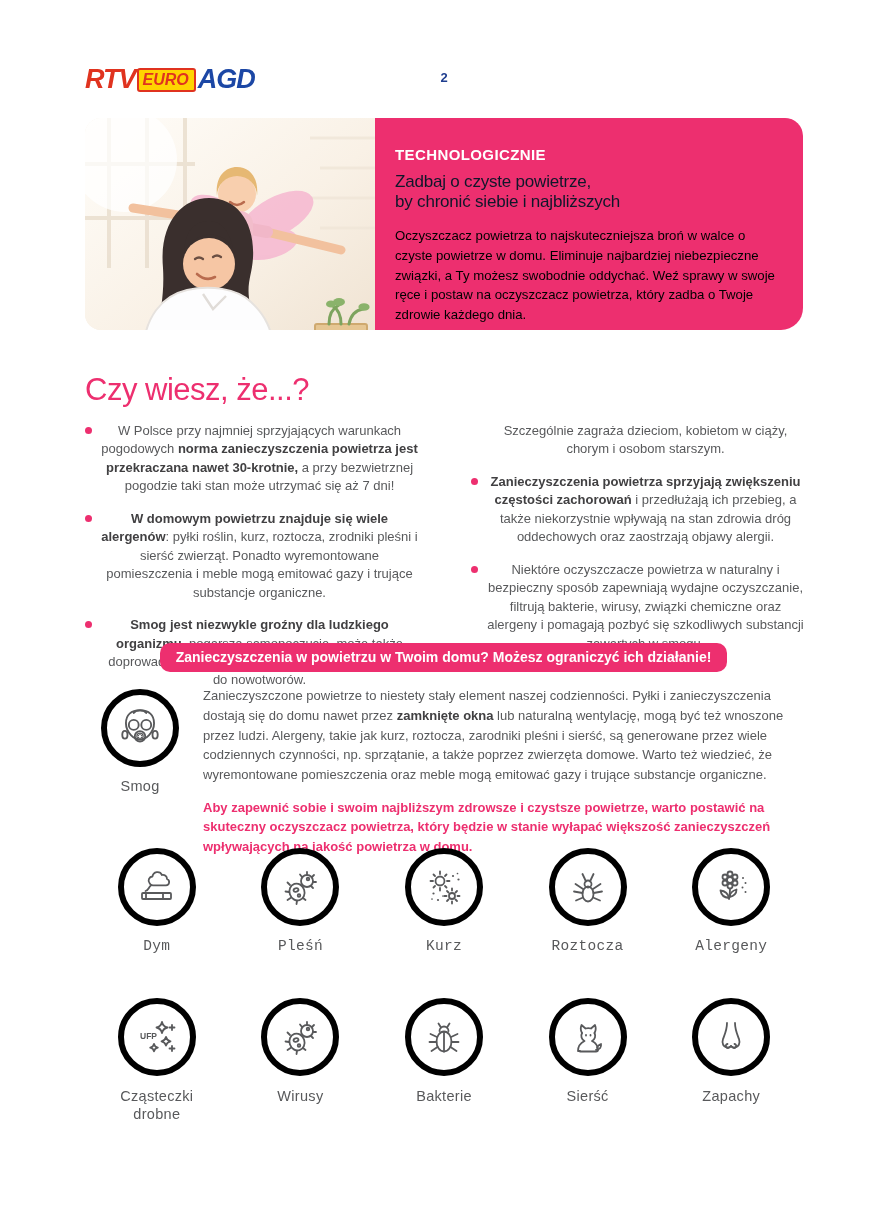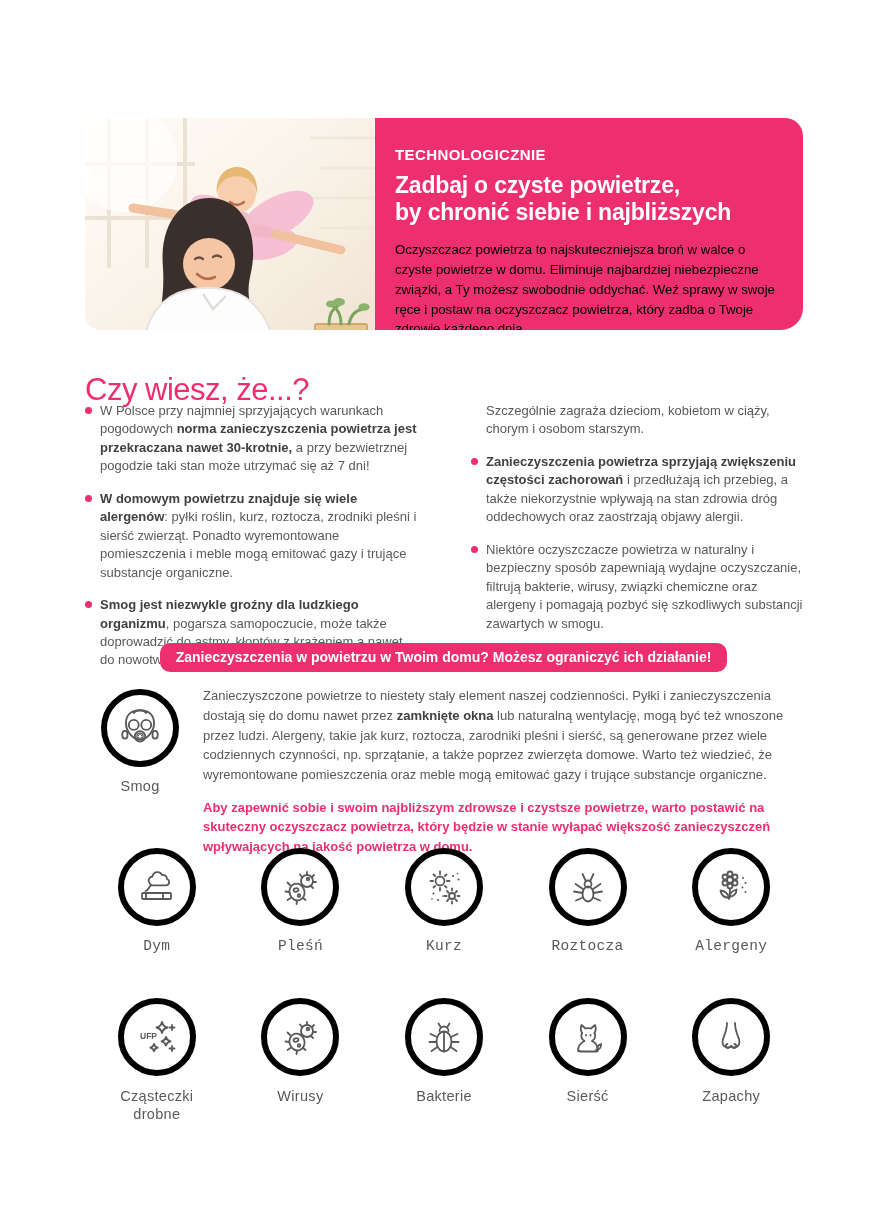--- a/index.html
+++ b/index.html
@@ -13,26 +13,26 @@
   .logo .rtv { color:#E0331F; font-size:27px; }
   .logo .euro { background:#FFD400; color:#E0331F; border:2px solid #E0331F; border-radius:3px; font-size:16px; font-style:italic; padding:1px 5px 1px 4px; margin:0 2px 0 1px; letter-spacing:0; }
   .logo .agd { color:#1C47A5; font-size:27px; }
   .pagenum { position:absolute; left:0; right:0; top:6px; text-align:center; font-size:13px; font-weight:bold; color:#1F3E8F; }
 
   
   .hero { position:absolute; top:118px; left:85px; width:718px; height:212px; display:flex; border-radius:16px; overflow:hidden; }
   .hero-image { width:290px; height:232px; flex:0 0 auto; background:#f7efe5; }
   .hero-panel { flex:1; background:#ED2F6F; padding:28px 26px 20px 20px; border-radius:0 18px 22px 0; }
   .kicker { color:#ffffff; font-weight:bold; font-size:15px; letter-spacing:.4px; }
-  .hero-title { color:#ffffff; font-weight:bold; font-size:23px; line-height:1.18; margin-top:9px; letter-spacing:-.2px; }
+  .hero-title { color:#0f172a; font-weight:normal; font-size:17px; line-height:1.18; margin-top:9px; letter-spacing:-.2px; }
   .hero-body { color:#000000; font-size:13.2px; line-height:1.5; margin-top:14px; max-width:404px; }
 
   
   .know-heading { position:absolute; top:372px; left:85px; font-size:31px; font-weight:normal; color:#ED2F6F; letter-spacing:-.5px; }
-  .columns { position:absolute; top:402px; left:85px; width:720px; display:grid; grid-template-columns:1fr 1fr; column-gap:52px; }
+  .columns { position:absolute; top:422px; left:85px; width:720px; display:grid; grid-template-columns:1fr 1fr; column-gap:52px;text-align:center; }
   .bullet, .plainpar { position:relative; padding-left:15px; font-size:13px; line-height:1.42; margin-bottom:14px; color:#58595B; }
   .dot { position:absolute; left:0; top:5px; width:7px; height:7px; border-radius:50%; background:#ED2F6F; }
   .b { font-weight:bold; color:#414042; }
 
   
   .banner { position:absolute; top:643px; left:0; right:0; text-align:center; }
   .banner-pill { display:inline-block; background:#ED2F6F; color:#fff; font-weight:bold; font-size:14px; padding:6px 16px 7px; border-radius:10px; }
 
   
   .smog-row { position:absolute; top:686px; left:85px; width:730px; }
@@ -53,20 +53,28 @@
   .cell .icon-label { line-height:1.25; }
   svg.glyph { display:block; }
   .stroke { fill:none; stroke:#58595B; stroke-width:3.6; stroke-linecap:round; stroke-linejoin:round; }
   .fillg { fill:#58595B; stroke:none; }
 </style>
 </head>
 <body>
 
 <div class="page">
 
+  <div class="header">
+    <div class="logo">
+      <span class="rtv">RTV</span>
+      <span class="euro">EURO</span>
+      <span class="agd">AGD</span>
+    </div>
+    <div class="pagenum">2</div>
+  </div>
 
   <div class="hero">
     <div class="hero-image">
 
       <svg class="glyph" width="290" height="232" viewBox="0 0 290 232" aria-hidden="true">
         <defs>
           <linearGradient id="bg" x1="0" y1="0" x2="1" y2="1">
             <stop offset="0" stop-color="#fffdf9"></stop>
               <stop offset="0.55" stop-color="#f9f1e6"></stop>
               <stop offset="1" stop-color="#efe2d1"></stop>

